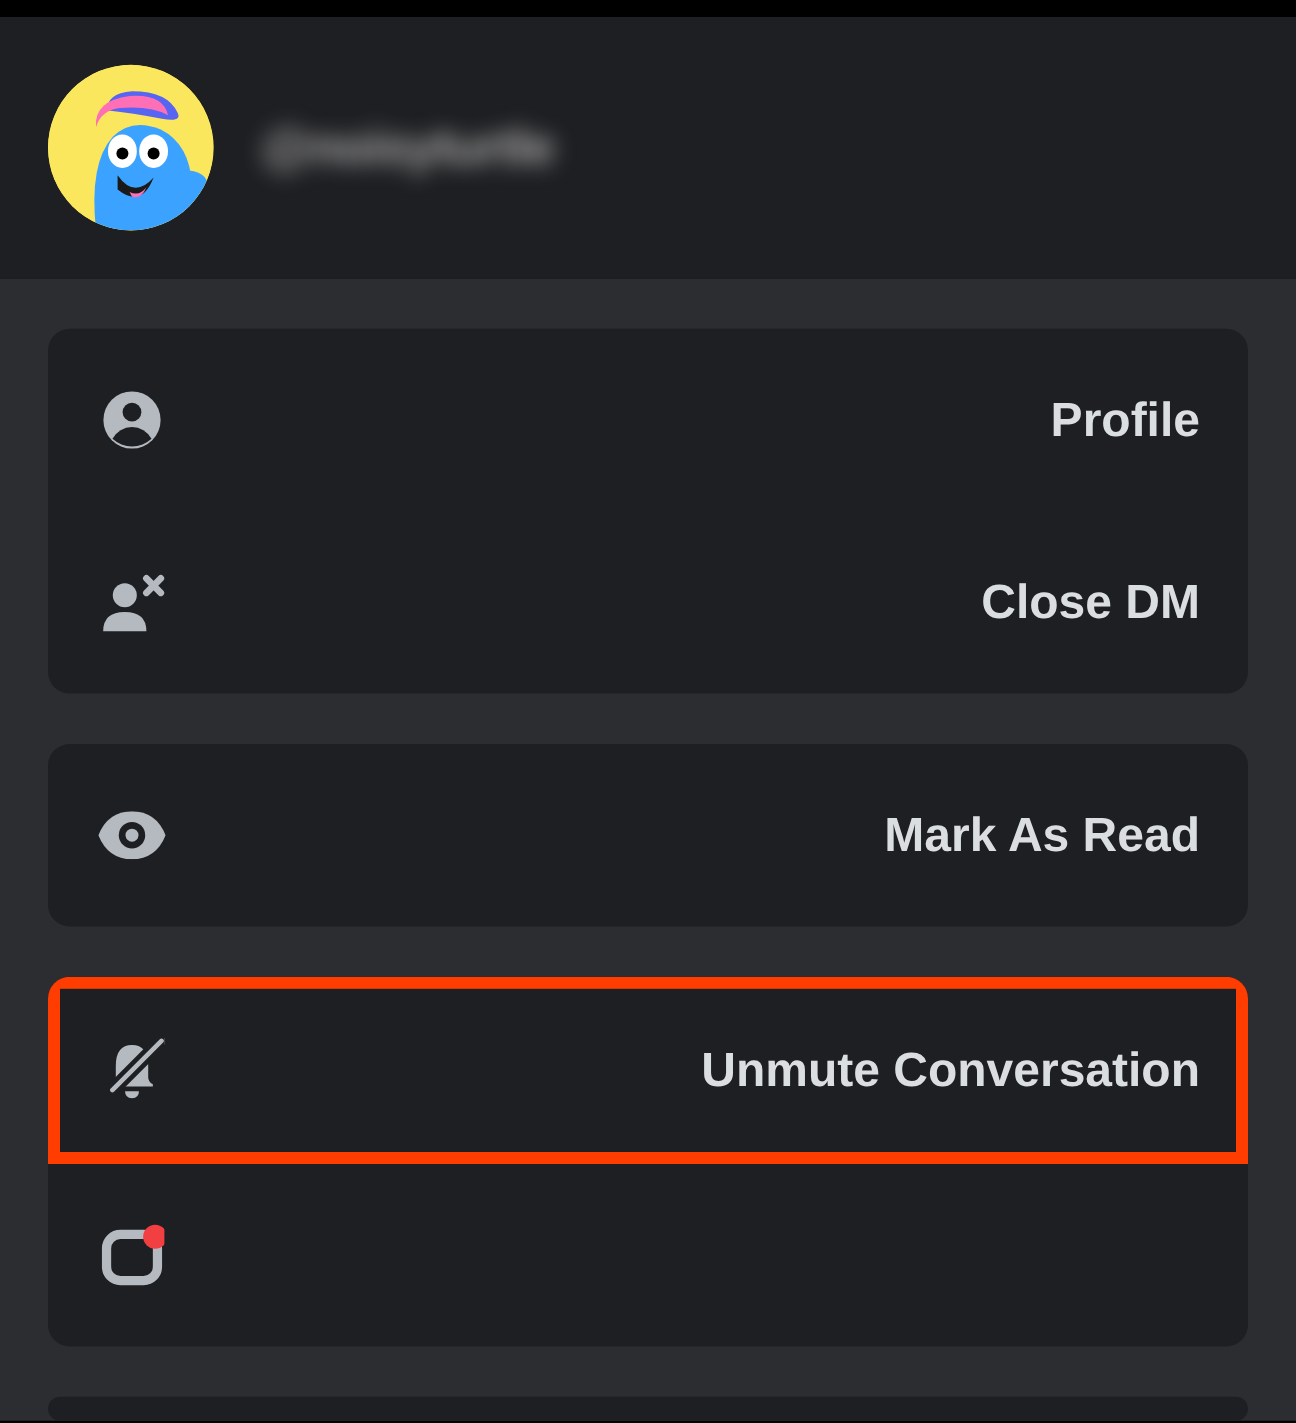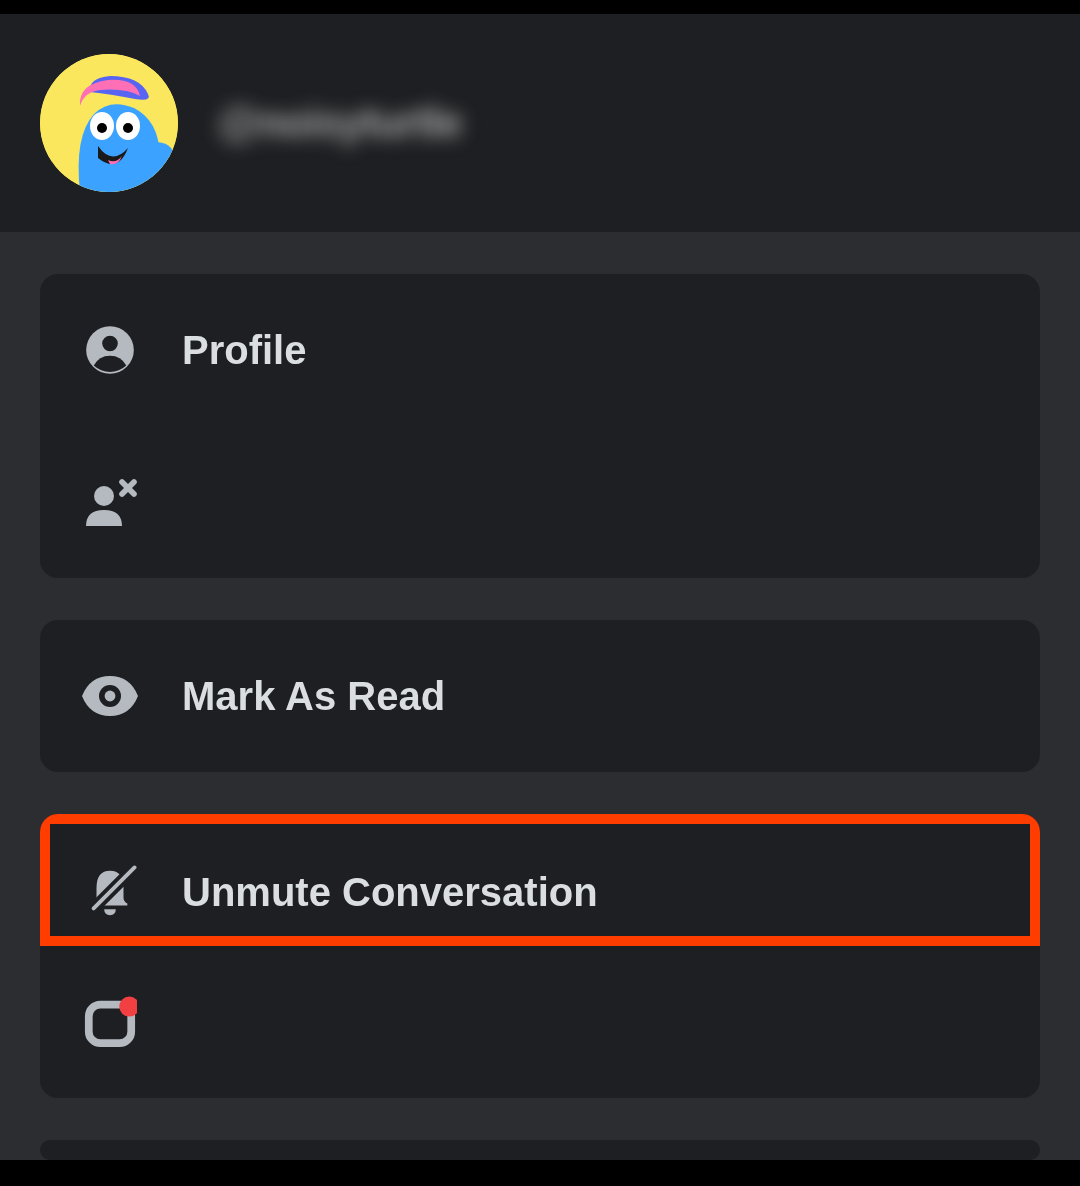--- a/index.html
+++ b/index.html
@@ -44,26 +44,26 @@
   }
   .group {
     background: #1e1f22;
     border-radius: 18px;
     overflow: hidden;
     margin-bottom: 42px;
   }
   .item {
     display: flex;
     align-items: center;
-    gap: 42px;
     padding: 46px 40px;
     color: #dbdee1;
     font-size: 40px;
     font-weight: 600;
     cursor: pointer;
+    text-align: right;
   }
   .icon-slot {
     width: 60px;
     height: 60px;
     display: flex;
     align-items: center;
     justify-content: center;
     flex-shrink: 0;
   }
   .icon-slot svg { display: block; }
@@ -129,38 +129,39 @@
       <span class="icon-slot">
         <svg width="56" height="56" viewBox="0 0 28 28" fill="#b5bac1">
           <circle cx="11" cy="11" r="5"></circle>
           <path d="M2 26 Q2 18 11 18 Q20 18 20 26 Z"></path>
           <g stroke="#b5bac1" stroke-width="2.8" stroke-linecap="round">
             <line x1="20" y1="4" x2="26" y2="10"></line>
             <line x1="26" y1="4" x2="20" y2="10"></line>
           </g>
         </svg>
       </span>
+      <span class="label">Close DM</span>
     </div>
   </div>
 
   <div class="group">
     <div class="item">
       <span class="icon-slot">
         <svg width="56" height="40" viewBox="0 0 28 20" fill="#b5bac1">
           <path d="M14 0 Q24 0 28 10 Q24 20 14 20 Q4 20 0 10 Q4 0 14 0 Z"></path>
           <circle cx="14" cy="10" r="5.5" fill="#1e1f22"></circle>
           <circle cx="14" cy="10" r="2.7" fill="#b5bac1"></circle>
         </svg>
       </span>
       <span class="label">Mark As Read</span>
     </div>
   </div>
 
   <div class="group">
-    <div class="item highlighted" style="padding-top:48px;padding-bottom:24px;">
+    <div class="item highlighted" style="padding-top:48px;padding-bottom:48px;">
       <span class="icon-slot">
         <svg width="54" height="54" viewBox="0 0 28 28" fill="#b5bac1">
           <path d="M14 3 Q21 3 21 12 L21 17 Q21 19 23 20 L23 21 L5 21 L5 20 Q7 19 7 17 L7 12 Q7 3 14 3 Z"></path>
           <path d="M11 23 Q11 26 14 26 Q17 26 17 23 Z"></path>
           <rect x="0" y="12" width="34" height="4" rx="2" transform="rotate(-45 14 14)" fill="#b5bac1" stroke="#1e1f22" stroke-width="2"></rect>
         </svg>
       </span>
       <span class="label">Unmute Conversation</span>
       <div class="highlight-box"></div>
     </div>

